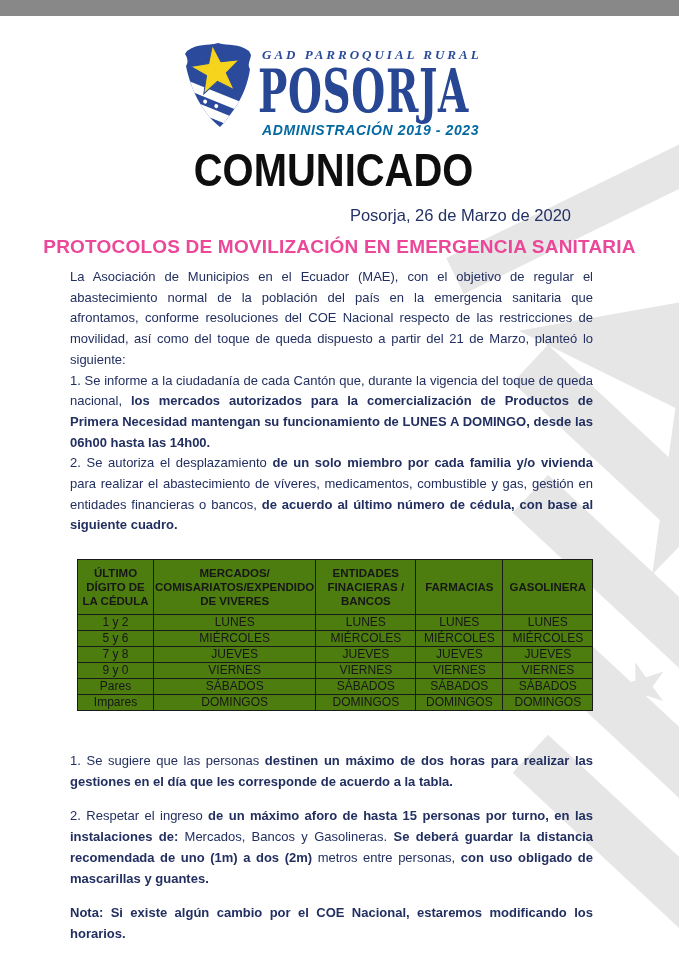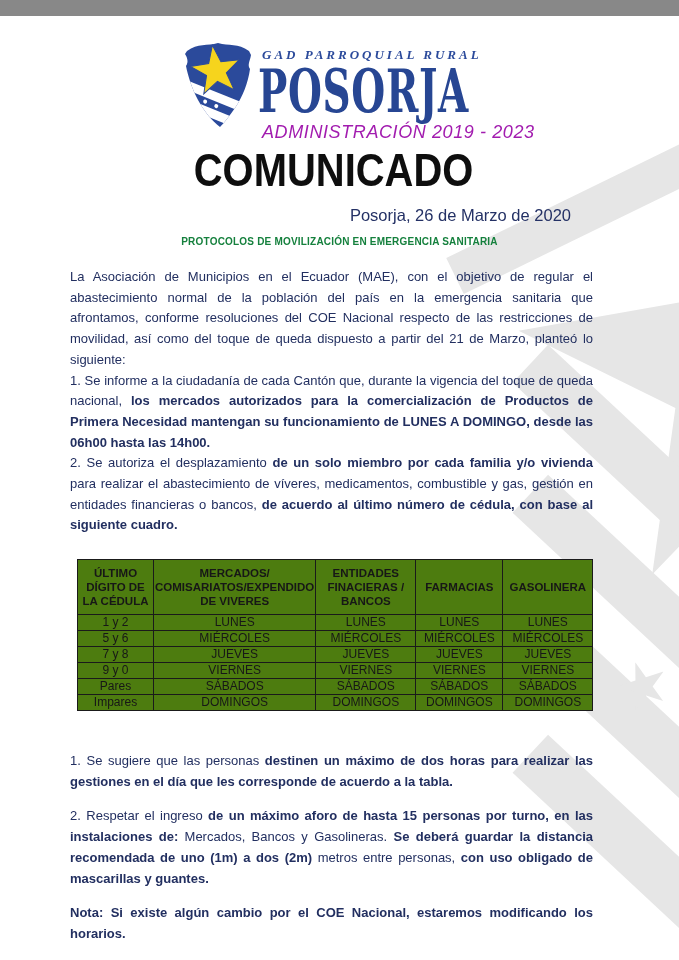--- a/index.html
+++ b/index.html
@@ -34,35 +34,35 @@
     font-size:13px;letter-spacing:3px;color:#2b4a9b;white-space:nowrap;
   }
   .logo-name{
     position:absolute;left:258px;top:48px;z-index:1;
     font-family:"DejaVu Serif",serif;font-weight:bold;
     font-size:59px;line-height:56px;letter-spacing:1px;color:#274693;
     transform:scaleX(0.66);transform-origin:left top;white-space:nowrap;
   }
   .logo-admin{
     position:absolute;left:262px;top:106px;z-index:1;
-    font-style:italic;font-weight:normal;font-size:18px;letter-spacing:0.6px;
-    color:#a21caf;white-space:nowrap;
+    font-style:italic;font-weight:bold;font-size:14px;letter-spacing:0.6px;
+    color:#0369a1;white-space:nowrap;
   }
   .doc-title{
     position:absolute;left:0;right:0;top:130px;z-index:1;text-align:center;
     font-weight:bold;font-size:47px;line-height:48px;color:#0e0e0e;
     letter-spacing:0px;transform:scaleX(0.85) translateX(-7px);white-space:nowrap;
   }
   .date-line{
     position:absolute;left:0;right:0;top:190px;z-index:1;text-align:right;
     padding-right:108px;font-size:16.5px;color:#243165;
   }
   .subject-line{
     position:absolute;left:0;right:0;top:220px;z-index:1;text-align:center;
-    font-weight:bold;font-size:10px;letter-spacing:0.2px;color:#15803d;
+    font-weight:bold;font-size:19px;letter-spacing:0.2px;color:#ec4899;
   }
   
   .body-top{position:absolute;left:70px;width:523px;top:251px;z-index:1;}
   .body-bottom{position:absolute;left:70px;width:523px;top:734px;z-index:1;}
   .para{
     margin:0;text-align:justify;font-size:13px;line-height:20.7px;
     color:#222f60;
   }
   .body-bottom .para{line-height:21px;margin-bottom:13px;}
   .body-bottom .para:last-child{margin-bottom:0;}

